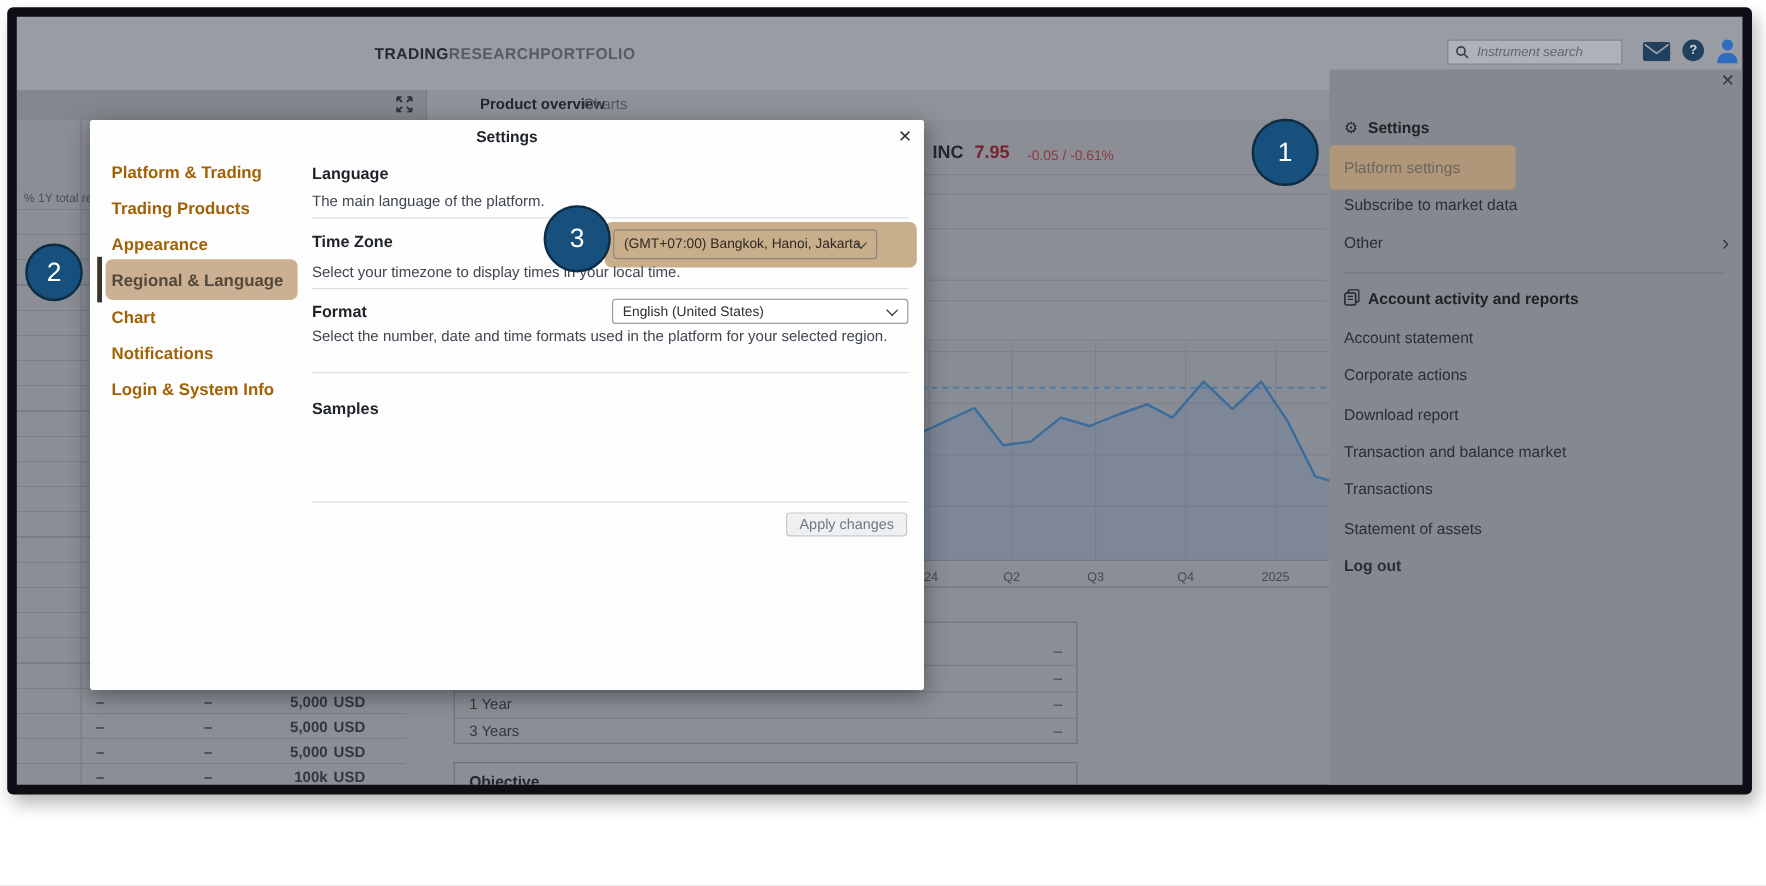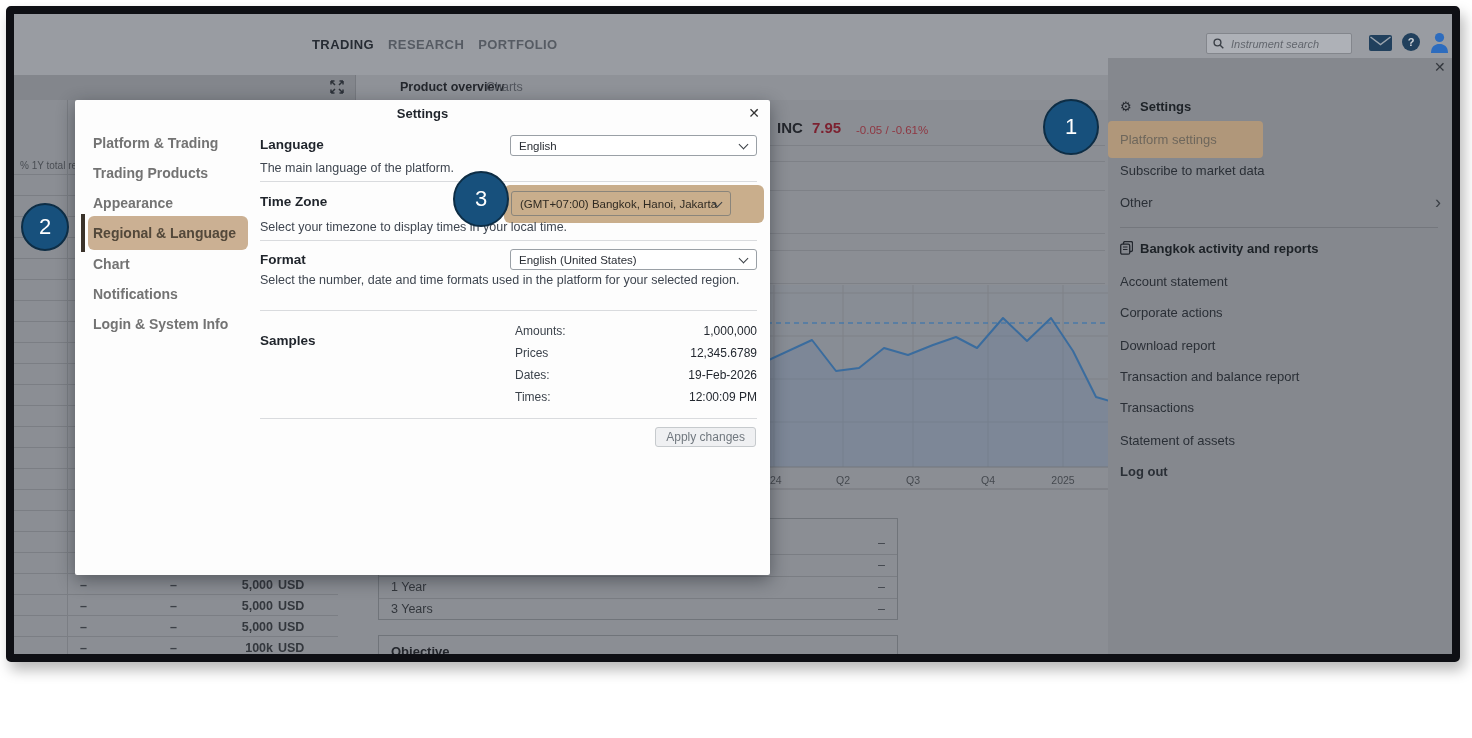--- a/index.html
+++ b/index.html
@@ -3,21 +3,21 @@
 <meta charset="utf-8">
 <style>
   html,body{margin:0;padding:0;background:#fff;width:1472px;height:738px;position:relative;
     font-family:"Liberation Sans",sans-serif;-webkit-font-smoothing:antialiased;}
   .abs{position:absolute;}
   #screen{position:absolute;left:6px;top:6px;width:1454px;height:656px;box-sizing:border-box;
     border:8px solid #0e0f14;border-radius:5px;background:#8b8e94;overflow:hidden;
     box-shadow:4px 8px 14px rgba(0,0,0,.28);}
   
   .topbar{left:0;top:0;width:1438px;height:61px;background:#999ca2;}
-  .topnav{left:298px;top:0;height:61px;display:flex;align-items:center;gap:14px;}
+  .topnav{left:298px;top:0;height:61px;display:flex;align-items:center;}
   .topnav .tn{font-size:13px;font-weight:bold;letter-spacing:.4px;color:#565b63;cursor:pointer;}
   .topnav .tn.active{color:#262b33;}
   .searchbox{left:1192px;top:19px;width:146px;height:21px;background:#aeb1b7;border:1px solid #83868c;
     border-radius:2px;display:flex;align-items:center;box-sizing:border-box;padding:0 6px;gap:5px;}
   .searchbox input{border:none;background:transparent;outline:none;width:110px;font-size:11px;
     color:#3c4046;font-family:"Liberation Sans",sans-serif;}
   .searchbox input::placeholder{font-style:italic;color:#62666d;}
   .helpcircle{left:1388px;top:19px;width:18px;height:18px;border-radius:50%;background:#21405d;color:#cfd3d8;
     font-size:11px;font-weight:bold;display:flex;align-items:center;justify-content:center;}
   
@@ -43,21 +43,21 @@
   .mi.head{font-weight:bold;color:#1d2227;}
   .mi.bold{font-weight:bold;}
   .mi-hl{left:1094px;top:107px;width:155px;height:37px;background:#b0977a;border-radius:4px;}
   .menu-div{left:1106px;top:213px;width:318px;height:1px;background:#74777d;}
   
   .modal{left:61px;top:86px;width:695px;height:475px;background:#fdfdfd;border-radius:2px;
     box-shadow:0 5px 18px rgba(20,24,30,.45);z-index:5;}
   .m-title{left:0;top:6px;width:695px;text-align:center;font-size:13px;font-weight:bold;color:#1f242b;}
   .m-close{right:10px;top:5px;font-size:14px;color:#333;cursor:pointer;}
   .m-nav{position:absolute;left:18px;height:30px;line-height:30px;font-size:14px;font-weight:bold;
-    color:#737373;cursor:pointer;white-space:nowrap;}
+    color:#a16207;cursor:pointer;white-space:nowrap;}
   .m-nav.sel{color:#53483a;}
   .m-nav-hl{left:13px;top:116px;width:160px;height:34px;background:#cbb093;border-radius:6px;}
   .m-nav-bar{left:6px;top:114px;width:4px;height:38px;background:#3a332b;}
   .m-head{position:absolute;left:185px;font-size:13.5px;font-weight:bold;color:#1f242b;}
   .m-desc{position:absolute;left:185px;font-size:12.5px;color:#3f4650;line-height:15px;}
   .m-hr{position:absolute;left:185px;width:497px;height:1px;background:#d9dbde;}
   .m-select{position:absolute;box-sizing:border-box;border:1px solid #9aa0a6;border-radius:3px;
     background:#fff;font-size:11.5px;color:#2a2e35;padding:0 22px 0 8px;display:flex;align-items:center;
     cursor:pointer;white-space:nowrap;overflow:hidden;}
   .chev{position:absolute;right:9px;top:50%;width:6px;height:6px;margin-top:-5px;
@@ -210,55 +210,51 @@
   <div class="mi head" style="top:83px;left:1126px;">Settings</div>
   <div class="abs" style="left:1106px;top:85px;font-size:13px;color:#23272e;">⚙</div>
 
   <div class="mi" style="top:116px;color:#6e675c;">Platform settings</div>
   <div class="mi" style="top:147px;">Subscribe to market data</div>
   <div class="mi" style="top:179px;">Other</div>
   <div class="abs" style="left:1421px;top:178px;font-size:18px;color:#3a3f45;line-height:20px;">›</div>
 
   <div class="abs menu-div"></div>
 
-  <div class="mi head" style="top:225px;left:1126px;">Bangkok activity and reports</div>
+  <div class="mi head" style="top:225px;left:1126px;">Account activity and reports</div>
   <svg class="abs" style="left:1106px;top:227px;" width="13" height="14" viewBox="0 0 13 14">
     <rect x="3.5" y="0.5" width="9" height="10" rx="1.5" fill="none" stroke="#23272e" stroke-width="1.3"></rect>
     <rect x="0.7" y="3.2" width="9" height="10" rx="1.5" fill="#85888e" stroke="#23272e" stroke-width="1.3"></rect>
     <line x1="3" y1="6" x2="7.5" y2="6" stroke="#23272e" stroke-width="1"></line>
     <line x1="3" y1="8.5" x2="7.5" y2="8.5" stroke="#23272e" stroke-width="1"></line>
   </svg>
 
   <div class="mi" style="top:258px;">Account statement</div>
   <div class="mi" style="top:289px;">Corporate actions</div>
   <div class="mi" style="top:322px;">Download report</div>
-  <div class="mi" style="top:353px;">Transaction and balance report</div>
+  <div class="mi" style="top:353px;">Transaction and balance market</div>
   <div class="mi" style="top:384px;">Transactions</div>
   <div class="mi" style="top:417px;">Statement of assets</div>
   <div class="mi bold" style="top:448px;">Log out</div>
 
   <div class="abs modal">
     <div class="abs m-title">Settings</div>
     <div class="abs m-close">✕</div>
 
     <div class="abs m-nav-hl"></div>
     <div class="abs m-nav-bar"></div>
     <div class="m-nav" style="top:28px;">Platform &amp; Trading</div>
     <div class="m-nav" style="top:58px;">Trading Products</div>
     <div class="m-nav" style="top:88px;">Appearance</div>
     <div class="m-nav sel" style="top:118px;">Regional &amp; Language</div>
     <div class="m-nav" style="top:149px;">Chart</div>
     <div class="m-nav" style="top:179px;">Notifications</div>
     <div class="m-nav" style="top:209px;">Login &amp; System Info</div>
 
     <div class="m-head" style="top:37px;">Language</div>
-    <div class="m-select" style="left:435px;top:35px;width:247px;height:21px;">
-      <span>English</span>
-      <i class="chev"></i>
-    </div>
     <div class="m-desc" style="top:61px;">The main language of the platform.</div>
     <div class="m-hr" style="top:81px;"></div>
 
     <div class="m-head" style="top:94px;">Time Zone</div>
     <div class="abs tz-hl"></div>
     <div class="m-select" style="left:436px;top:91px;width:220px;height:25px;background:transparent;border-color:#8a857b;color:#2f2a22;">
       <span>(GMT+07:00) Bangkok, Hanoi, Jakarta</span>
       <i class="chev"></i>
     </div>
     <div class="m-desc" style="top:120px;">Select your timezone to display times in your local time.</div>
@@ -266,38 +262,20 @@
 
     <div class="m-head" style="top:152px;">Format</div>
     <div class="m-select" style="left:435px;top:149px;width:247px;height:21px;">
       <span>English (United States)</span>
       <i class="chev"></i>
     </div>
     <div class="m-desc" style="top:173px;width:500px;">Select the number, date and time formats used in the platform for your selected region.</div>
     <div class="m-hr" style="top:210px;"></div>
 
     <div class="m-head" style="top:233px;">Samples</div>
-    <div class="abs" style="left:440px;top:220px;width:242px;">
-      <div class="samplerow">
-        <span class="sl">Amounts:</span>
-          <span class="sv">1,000,000</span>
-        </div>
-      <div class="samplerow">
-        <span class="sl">Prices</span>
-          <span class="sv">12,345.6789</span>
-        </div>
-      <div class="samplerow">
-        <span class="sl">Dates:</span>
-          <span class="sv">19-Feb-2026</span>
-        </div>
-      <div class="samplerow">
-        <span class="sl">Times:</span>
-          <span class="sv">12:00:09 PM</span>
-        </div>
-    </div>
     <div class="m-hr" style="top:318px;"></div>
     <button class="applybtn">Apply changes</button>
   </div>
 
   <div class="badge" style="left:1029px;top:85px;width:52px;height:52px;">1</div>
   <div class="badge" style="left:7px;top:189px;width:44px;height:44px;">2</div>
   <div class="badge" style="left:439px;top:157px;width:52px;height:52px;">3</div>
 
 </div>
 

